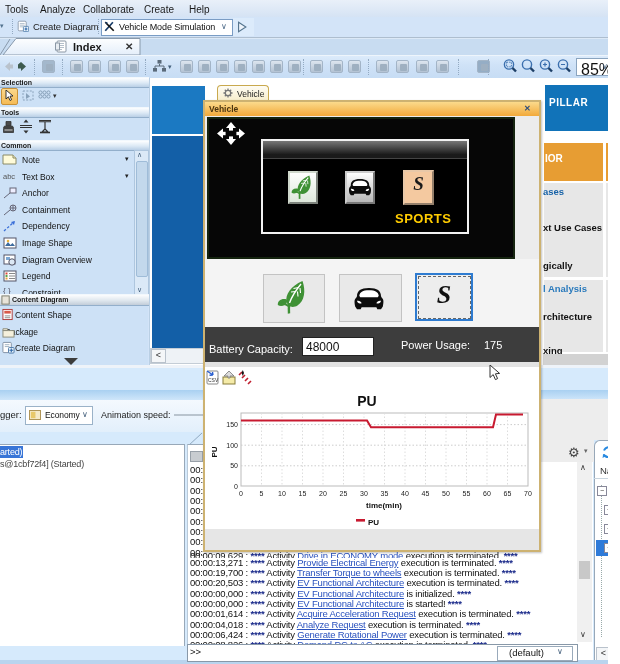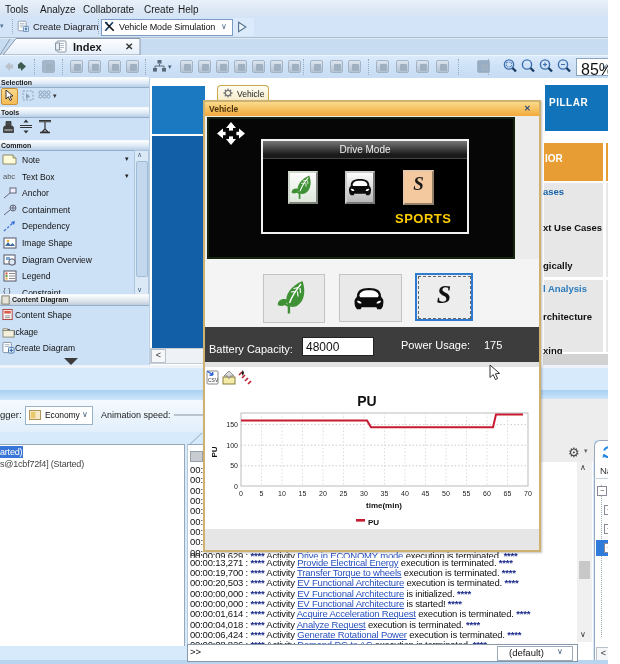--- a/index.html
+++ b/index.html
@@ -24,21 +24,21 @@
 <body>
 <div id="app">
 
   <div class="abs" style="left:0;top:0;width:620px;height:17px;
       background:linear-gradient(#e9f0f9,#d5e3f4);"></div>
   <div class="abs" style="top:4px;font-size:10px;color:#1a1a1a;">
     <span class="abs" style="left:5px;">Tools</span>
     <span class="abs" style="left:40px;">Analyze</span>
     <span class="abs" style="left:83px;">Collaborate</span>
     <span class="abs" style="left:144px;">Create</span>
-    <span class="abs" style="left:178px;">Help</span>
+    <span class="abs" style="left:189px;">Help</span>
   </div>
 
   <div class="abs" style="left:0;top:17px;width:620px;height:20px;background:#d3e4f8;"></div>
   <div class="abs" style="left:0;top:22px;width:8px;height:8px;color:#52728e;font-size:7px;">▾</div>
   <div class="abs" style="left:12px;top:19px;width:1px;height:15px;border-left:1px dotted #93aac2;"></div>
 
   <svg class="abs" style="left:17px;top:20px;" width="12" height="12" viewBox="0 0 15 15">
     <rect x="1.5" y="1.5" width="10" height="12" rx="1.5" fill="#fff" stroke="#7d8da0"></rect>
     <path d="M3.5 4.5h6M3.5 6.5h6M3.5 8.5h4" stroke="#9db0c0" stroke-width="1"></path>
     <rect x="8" y="8" width="6.5" height="6.5" rx="1" fill="#e9f2fa" stroke="#4978a8"></rect>
@@ -427,21 +427,20 @@
           <rect x="14" y="16.4" width="4" height="2.6"></rect>
       <path d="M2 13.5 L8 8.5 V18.5 Z"></path>
           <rect x="8" y="11.8" width="2.6" height="3.4"></rect>
       <path d="M30 13.5 L24 8.5 V18.5 Z"></path>
           <rect x="21.4" y="11.8" width="2.6" height="3.4"></rect>
     </g>
   </svg>
 
   <div class="abs" style="left:261px;top:139px;width:208px;height:95px;border:2px solid #f2f2f2;background:#000;box-sizing:border-box;"></div>
   <div class="abs" style="left:263px;top:141px;width:204px;height:17px;background:linear-gradient(#777,#1a1a1a 80%);border-bottom:1px solid #444;"></div>
-  <div class="abs" style="left:263px;top:144px;width:204px;text-align:center;font-size:10px;color:#f0f0f0;">Drive Mode</div>
 
   <div class="abs" style="left:288px;top:171px;width:30px;height:33px;background:linear-gradient(#fdfefd,#dfe8dc);border:2px outset #cfd8cc;box-sizing:border-box;"></div>
 <svg class="abs" style="left:291px;top:174px;" width="23" height="26" viewBox="0 0 32 36">
     <path d="M25.5 2 C29 12 27.5 22 20.5 26.5 C15.5 29.5 10.5 27.5 9.5 22.5 C8.2 16 13.5 7 25.5 2Z" fill="#3f9135"></path>
     <path d="M24 5 C19 11 15 17 12.5 24" stroke="#fff" stroke-width="1.4" fill="none"></path>
     <path d="M21.5 8.5 L16.5 9.5 M19 12.5 L14 13 M23 9 L23.5 14 M20.5 12.5 L21 17.5" stroke="#fff" stroke-width="1.1" fill="none"></path>
     <path d="M8.5 20 C3.5 19.5 0.5 22 0.8 26 C4 28.5 9 26.5 10.2 22.8 C10.6 21.5 10 20.5 8.5 20Z" fill="#3f9135"></path>
     <path d="M12.5 24 C11.8 27.5 11.6 31 12 34.5" stroke="#3f9135" stroke-width="2.4" fill="none"></path>
     <path d="M12.2 27.5 C10 25.5 7 24.5 4.5 24.8" stroke="#3f9135" stroke-width="2" fill="none"></path>
   </svg>

